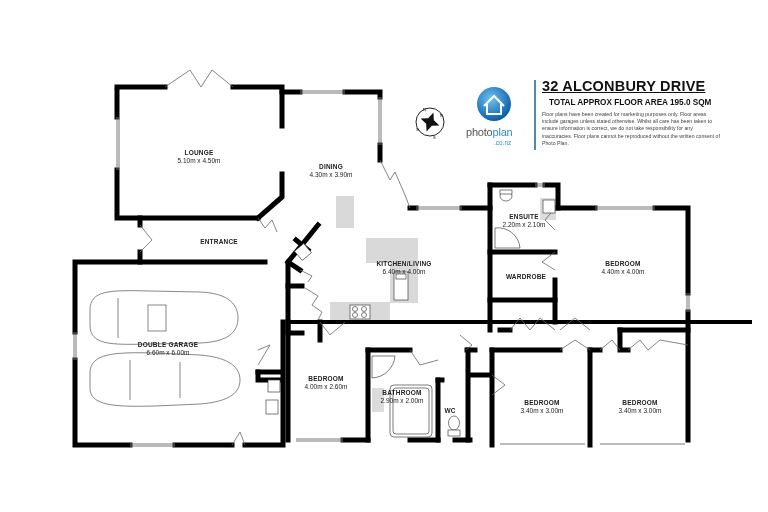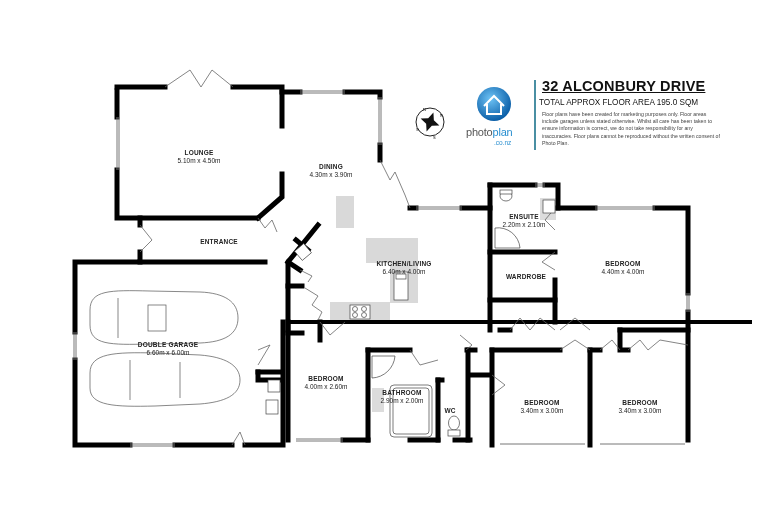--- a/index.html
+++ b/index.html
@@ -4,21 +4,21 @@
 <style>
   html, body { margin:0; padding:0; background:#ffffff; }
   body { width:768px; height:512px; position:relative; overflow:hidden; font-family:"Liberation Sans", sans-serif; }
   #plan { position:absolute; left:0; top:0; width:768px; height:512px; }
   .room-label { position:absolute; text-align:center; font-family:"Liberation Sans", sans-serif; font-size:6.5px; line-height:7.5px; color:#222; transform:translateX(-50%); white-space:nowrap; }
   .room-label .name { font-weight:bold; letter-spacing:0.2px; display:block; }
   .room-label .dim { display:block; }
   .header { position:absolute; left:534px; top:78px; width:180px; }
   .header .bar { position:absolute; left:0; top:2px; width:2px; height:70px; background:#4a8fa3; }
   .header .title { position:absolute; left:8px; top:0; font-size:14.5px; font-weight:bold; color:#111; letter-spacing:0.2px; white-space:nowrap;text-decoration:underline; }
-  .header .subtitle { position:absolute; left:5px; top:20px; font-size:8.2px; font-weight:normal; color:#111; white-space:nowrap; }
+  .header .subtitle { position:absolute; left:15px; top:20px; font-size:8.2px; font-weight:bold; color:#111; white-space:nowrap; }
   .header .disclaimer { position:absolute; left:8px; top:33px; width:178px; font-size:5.2px; line-height:7.2px; color:#444; }
   .logo { position:absolute; left:466px; top:82px; width:56px; height:68px; }
   .logo .word { position:absolute; left:0; top:44px; font-size:11px; color:#555; letter-spacing:-0.2px; white-space:nowrap; }
   .logo .word .plan { color:#2a8fd0; }
   .logo .sub { position:absolute; left:28px; top:57px; font-size:6.5px; color:#2a8fd0; white-space:nowrap; }
 </style>
 </head>
 <body>
 
 <svg id="plan" viewBox="0 0 768 512" xmlns="http://www.w3.org/2000/svg">

